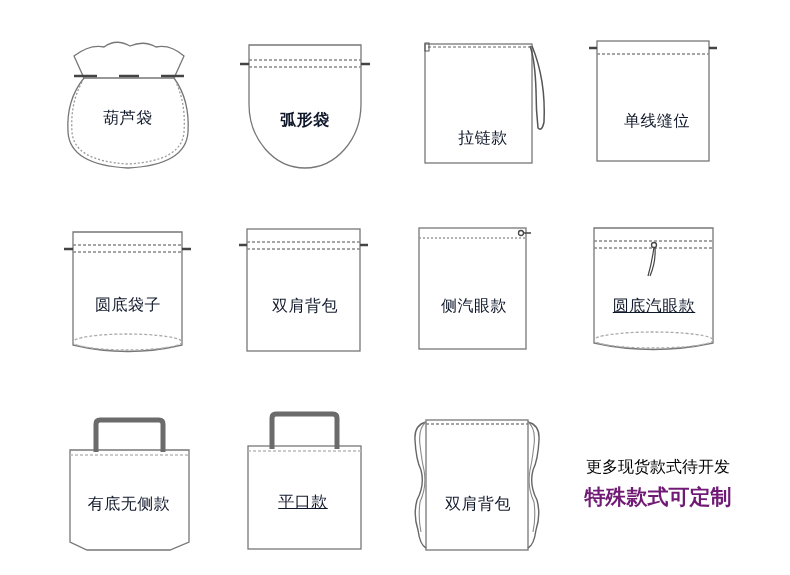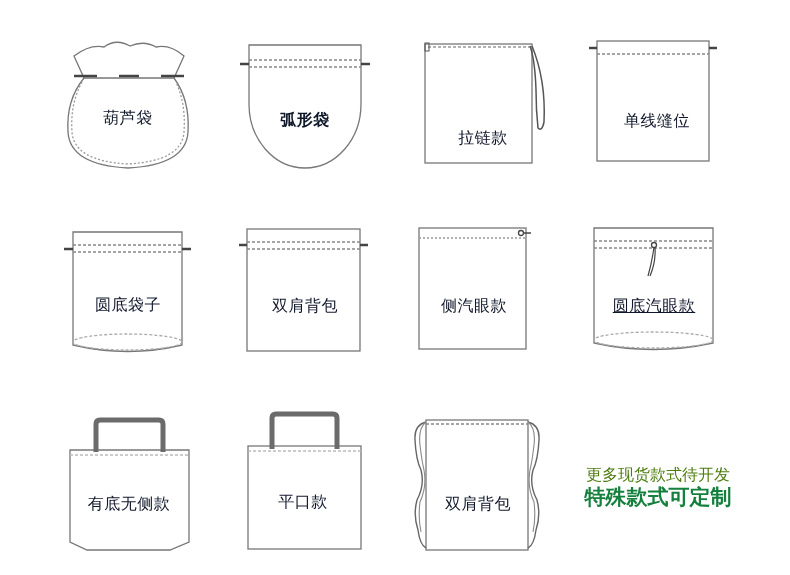--- a/index.html
+++ b/index.html
@@ -2,23 +2,23 @@
 <html><head>
 <meta charset="utf-8">
 <style>
   html, body { margin:0; padding:0; background:#ffffff; }
   body { width:790px; height:575px; position:relative; overflow:hidden;
          font-family:"DejaVu Sans", sans-serif; }
   svg.canvas { position:absolute; left:0; top:0; }
   .lbl { position:absolute; font-size:16px; color:#0f172a; white-space:nowrap;
          transform:translateX(-50%); letter-spacing:0.5px; }
   .note1 { position:absolute; left:658px; top:457px; transform:translateX(-50%);
-           font-size:16px; color:#4d7c0f; white-space:nowrap;margin-top:8px; }
+           font-size:16px; color:#000000; white-space:nowrap; }
   .note2 { position:absolute; left:658px; top:483px; transform:translateX(-50%);
-           font-size:21px; font-weight:bold; color:#15803d; white-space:nowrap;text-align:center; }
+           font-size:21px; font-weight:bold; color:#701a75; white-space:nowrap;text-align:center; }
 </style>
 </head>
 <body>
 
 <svg class="canvas" width="790" height="575" viewBox="0 0 790 575" xmlns="http://www.w3.org/2000/svg">
   <g fill="none" stroke="#777" stroke-width="1.3">
 
     <g>
       <path d="M74,56 Q90,44 104,47 Q116,38 130,46 Q144,40 156,47 Q170,44 184,56 L174,78 L84,78 Z"></path>
       <path d="M84,78 Q66,100 68,132 Q70,165 128,168 Q186,165 188,132 Q190,100 174,78"></path>
@@ -112,17 +112,17 @@
 <div class="lbl" style="left:305px; top:110px;font-weight:bold;">弧形袋</div>
 <div class="lbl" style="left:483px; top:128px;">拉链款</div>
 <div class="lbl" style="left:657px; top:111px;">单线缝位</div>
 
 <div class="lbl" style="left:128px; top:295px;">圆底袋子</div>
 <div class="lbl" style="left:305px; top:296px;">双肩背包</div>
 <div class="lbl" style="left:474px; top:296px;">侧汽眼款</div>
 <div class="lbl" style="left:654px; top:296px;text-decoration:underline;">圆底汽眼款</div>
 
 <div class="lbl" style="left:129px; top:494px;">有底无侧款</div>
-<div class="lbl" style="left:303px; top:492px;">平口款</div>
+<div class="lbl" style="left:303px; top:492px;text-decoration:underline;">平口款</div>
 <div class="lbl" style="left:478px; top:494px;">双肩背包</div>
 
 <div class="note1">更多现货款式待开发</div>
 <div class="note2">特殊款式可定制</div>
 
 </body></html>

